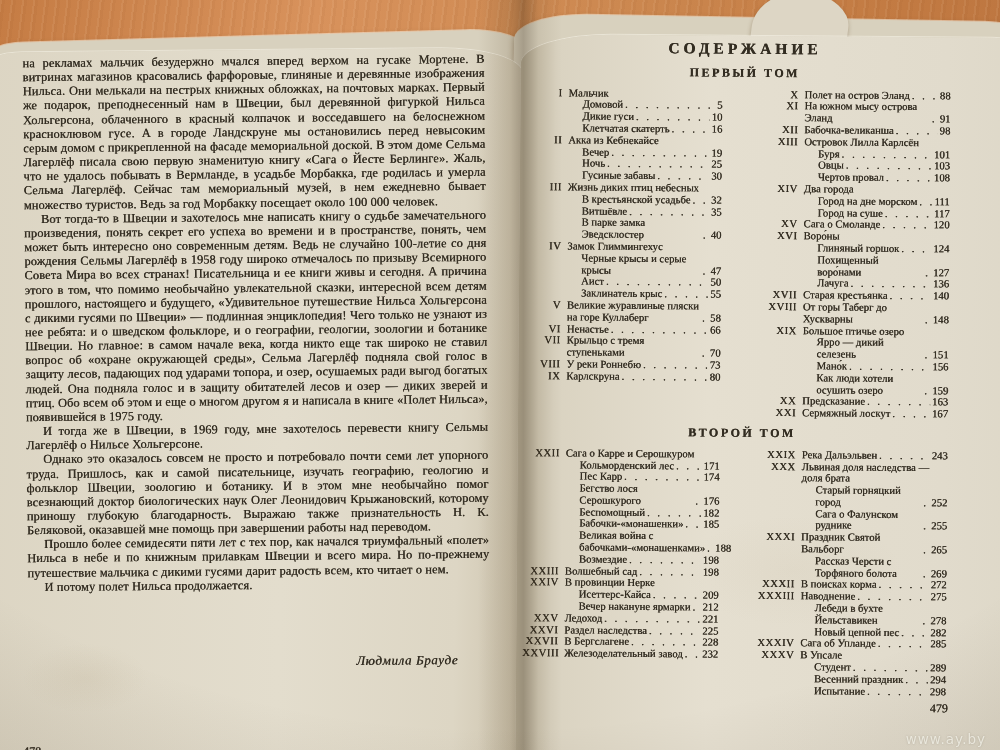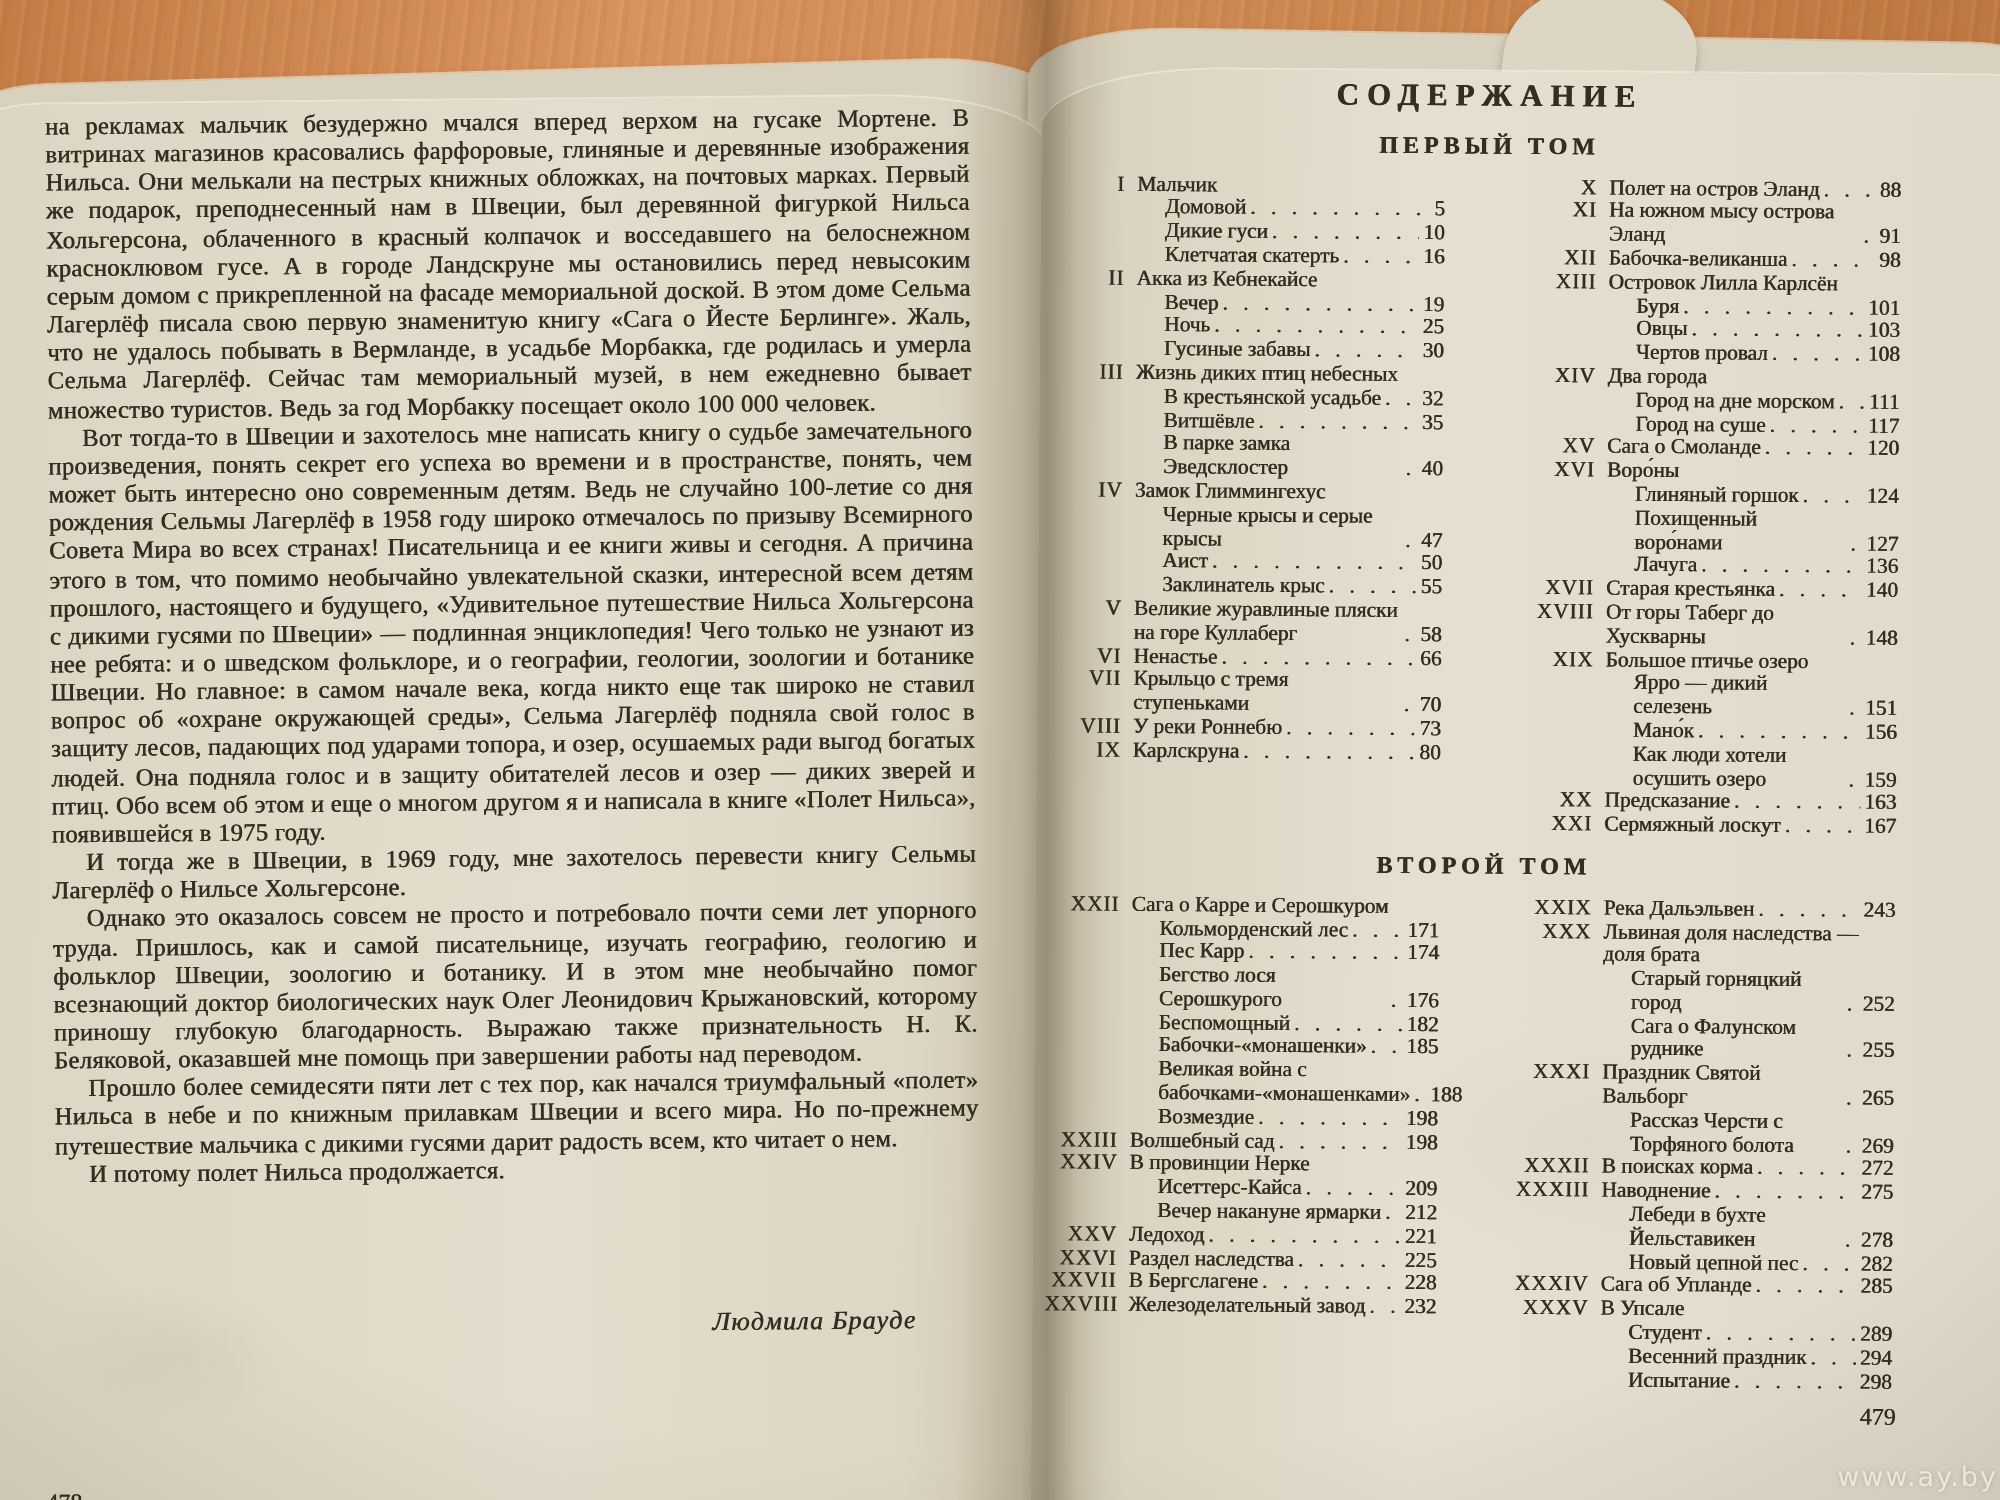--- a/index.html
+++ b/index.html
@@ -56,21 +56,21 @@
   .v2cols .col-r .toc-num{width:48px;margin-left:-10px}
   .toc-body{flex:1;min-width:0}
   .toc-line{display:flex;align-items:flex-end}
   .toc-line.sub{padding-left:14px}
   .toc-line .t{flex:0 1 auto}
   .toc-line .dots{flex:1 1 8px;min-width:8px;overflow:hidden;white-space:nowrap;letter-spacing:2.5px;padding:0 2px}
   .toc-line .dots::before{content:". . . . . . . . . . . . . . . . . . . . . . ."}
   .toc-line .pg{flex:none;padding-left:2px}
   .pageno-right{position:absolute;right:70px;top:664px;font-size:12px;text-shadow:.3px 0 0 currentColor}
   
-  .watermark{position:absolute;right:1px;bottom:3px;z-index:9;font-family:"DejaVu Sans","Liberation Sans",sans-serif;
+  .watermark{position:absolute;right:14px;bottom:3px;z-index:9;font-family:"DejaVu Sans","Liberation Sans",sans-serif;
     font-size:13.5px;letter-spacing:1px;color:rgba(245,243,235,.78);text-shadow:0 0 2px rgba(110,100,80,.35)}
 </style>
 </head>
 <body>
 
 <div class="scene">
   <div class="stack stack-left"></div>
   <div class="stack stack-right"></div>
   <div class="corner-up"></div>
 

